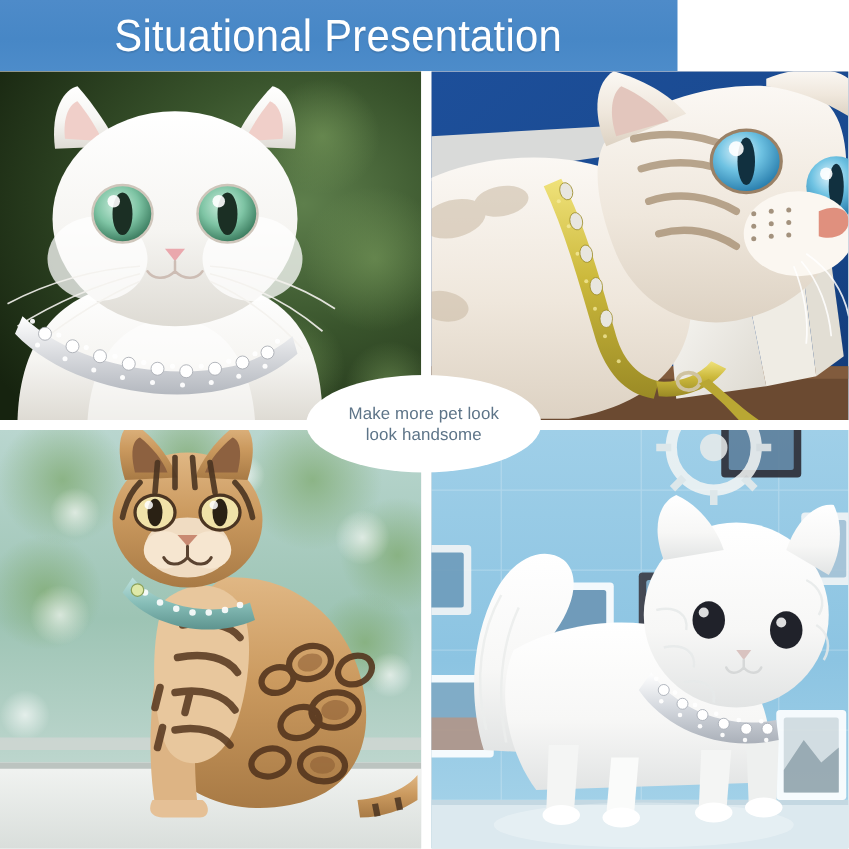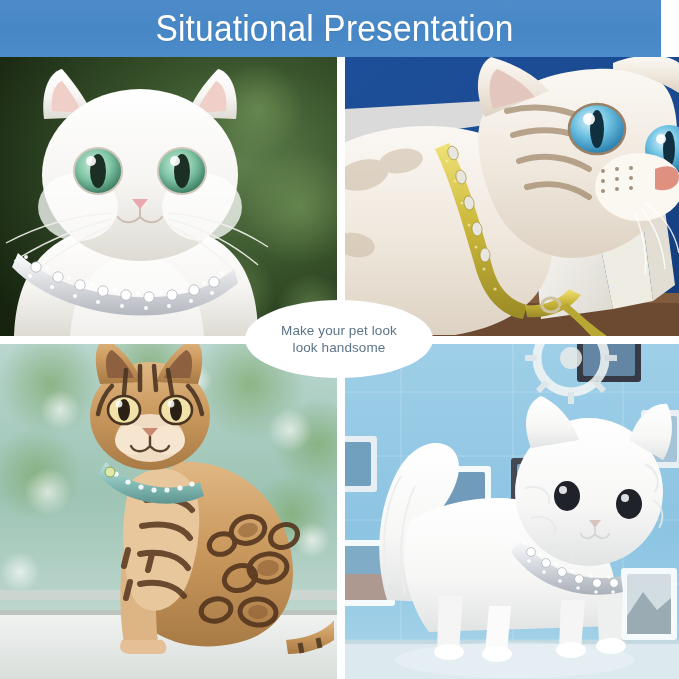--- a/index.html
+++ b/index.html
@@ -1,23 +1,23 @@
 <!DOCTYPE html>
 <html><head>
 <meta charset="utf-8">
 <style>
   html,body{margin:0;padding:0;background:#fff;}
   body{width:679px;height:679px;overflow:hidden;
        font-family:"Liberation Sans","DejaVu Sans",sans-serif;}
   #page{position:relative;width:679px;height:679px;background:#ffffff;overflow:hidden;}
 
   
-  #banner{position:absolute;left:0;top:0;width:652px;height:57px;
+  #banner{position:absolute;left:0;top:0;width:542px;height:57px;
           background:linear-gradient(180deg,#4e8bc9 0%,#4787c6 55%,#4d8cca 100%);
-          display:flex;align-items:center;justify-content:center;padding-left:9px;}
+          display:flex;align-items:center;justify-content:center;}
   #banner-title{color:#ffffff;font-size:36px;line-height:36px;letter-spacing:.2px;
                 font-family:"Liberation Sans Narrow","Liberation Sans","DejaVu Sans Condensed",sans-serif;
                 font-weight:400;transform:scaleX(.93);white-space:nowrap;
                 text-shadow:0 1px 1px rgba(0,0,0,.10);}
 
   
   #grid{position:absolute;left:0;top:57px;width:679px;height:622px;background:#fff;}
   .cell{position:absolute;overflow:hidden;background:#ddd;}
   .cell svg{display:block;width:100%;height:100%;}
   #cell-tl{left:0;   top:0;   width:337px;height:279px;}
@@ -554,18 +554,18 @@
           <circle cx="251" cy="248" r="1.8"></circle>
             <circle cx="268" cy="248" r="1.8"></circle>
         </g>
       </svg>
     </div>
 
   </div>
 
   <div id="callout">
     <div id="callout-text">
-      <span>Make your pet look</span><br>
+      <span>Make more pet look</span><br>
       <span>look handsome</span>
     </div>
   </div>
 
 </div>
 
 </body></html>

